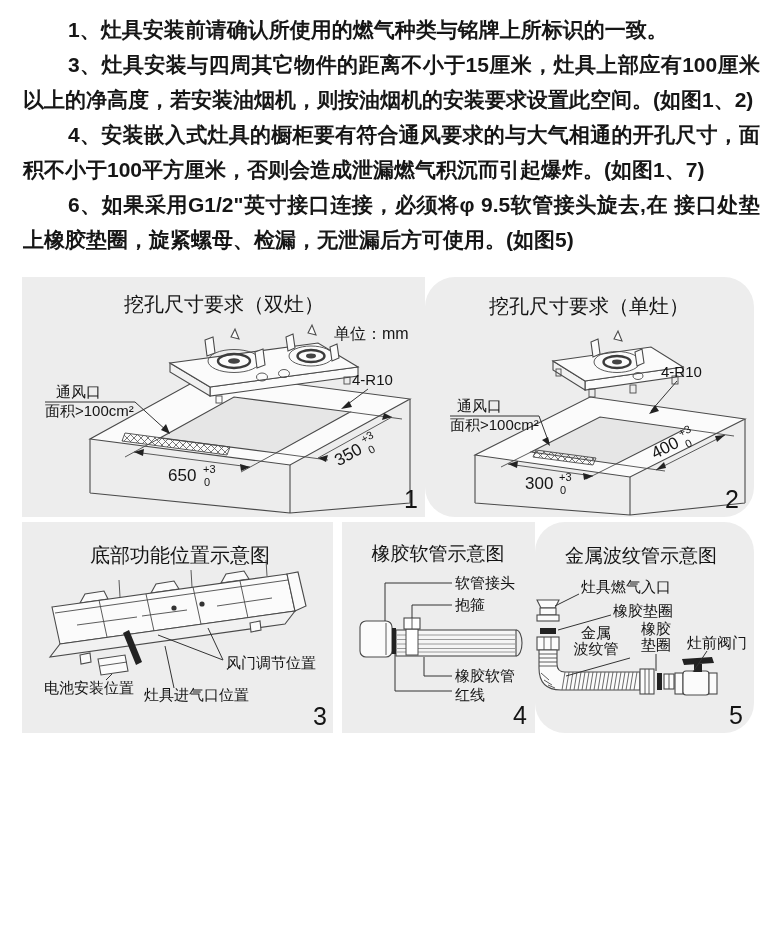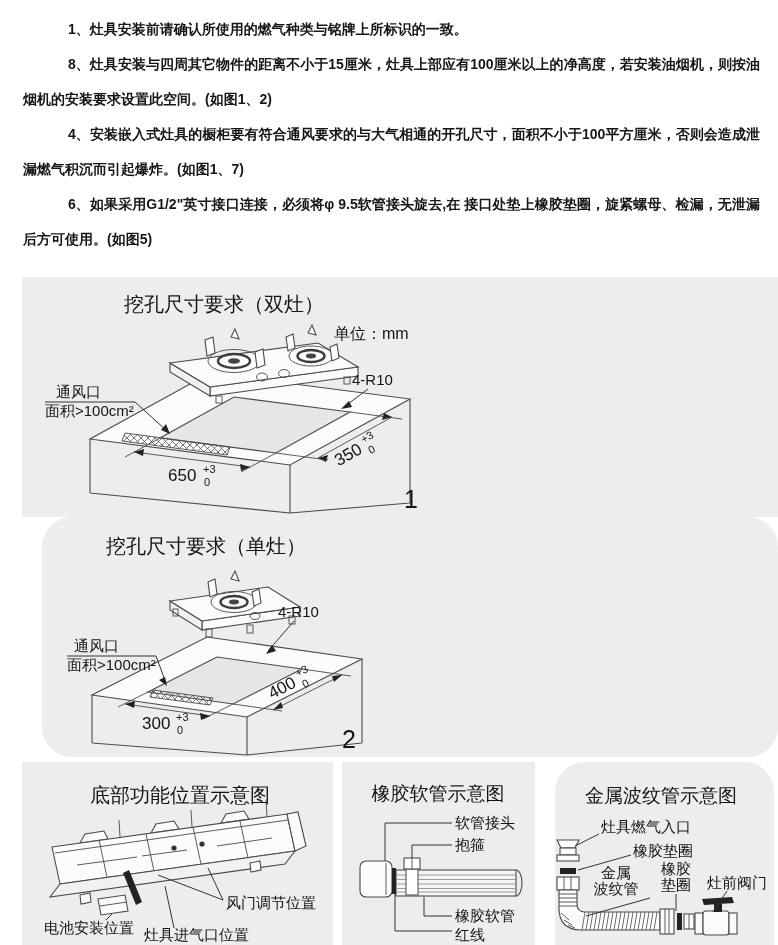--- a/index.html
+++ b/index.html
@@ -3,28 +3,28 @@
 <meta charset="utf-8">
 <style>
   html,body { margin:0; padding:0; }
   body {
     width:778px; height:945px; background:#ffffff;
     font-family:"Liberation Sans", sans-serif; color:#161616;
     overflow:hidden;
   }
   .instructions { padding:12px 18px 0 23px; }
   .instructions p {
-    margin:0; font-size:14px; line-height:35px;
+    margin:0; font-size:21px; line-height:35px;
     text-indent:45px; text-align:justify; font-weight:600;
   }
   .figures { margin-top:20px; padding-left:22px; }
   .frow { display:flex; }
-  .frow1 { margin-bottom:5px;flex-direction:column; }
+  .frow1 { margin-bottom:5px; }
   .panel { background:#ededed; line-height:0; flex:none; }
-  .g1 { margin-left:20px;border-radius:30px; }
+  .g1 { margin-left:0;border-radius:30px; }
   .g2 { margin-left:9px; }
   svg text { font-family:"Liberation Sans", sans-serif; fill:#141414; font-weight:500; }
   .t-title { font-size:20px; }
   .t-unit  { font-size:16px; }
   .t-label { font-size:15px; }
   .t-dim   { font-size:17px; }
   .t-tol   { font-size:11px; }
   .t-num   { font-size:25px; }
   .ln   { stroke:#4a4a4a; stroke-width:1.1; fill:none; }
   .lnt  { stroke:#4a4a4a; stroke-width:0.9; fill:none; }
@@ -34,21 +34,21 @@
   .arrow{ fill:#222222; stroke:none; }
   .dark { fill:#222222; stroke:none; }
 </style>
 </head>
 <body>
 
 <div class="doc">
 
   <section class="instructions">
     <p>1、灶具安装前请确认所使用的燃气种类与铭牌上所标识的一致。</p>
-    <p>8、灶具安装与四周其它物件的距离不小于15厘米，灶具上部应有100厘米以上的净高度，若安装油烟机，则按油烟机的安装要求设置此空间。(如图1、2)</p>
+    <p>3、灶具安装与四周其它物件的距离不小于15厘米，灶具上部应有100厘米以上的净高度，若安装油烟机，则按油烟机的安装要求设置此空间。(如图1、2)</p>
     <p>4、安装嵌入式灶具的橱柜要有符合通风要求的与大气相通的开孔尺寸，面积不小于100平方厘米，否则会造成泄漏燃气积沉而引起爆炸。(如图1、7)</p>
     <p>6、如果采用G1/2"英寸接口连接，必须将φ 9.5软管接头旋去,在 接口处垫上橡胶垫圈，旋紧螺母、检漏，无泄漏后方可使用。(如图5)</p>
   </section>
 
   <section class="figures">
 
     <div class="frow frow1">
 
       <div class="panel">
         <svg width="403" height="240" viewBox="0 0 403 240">

